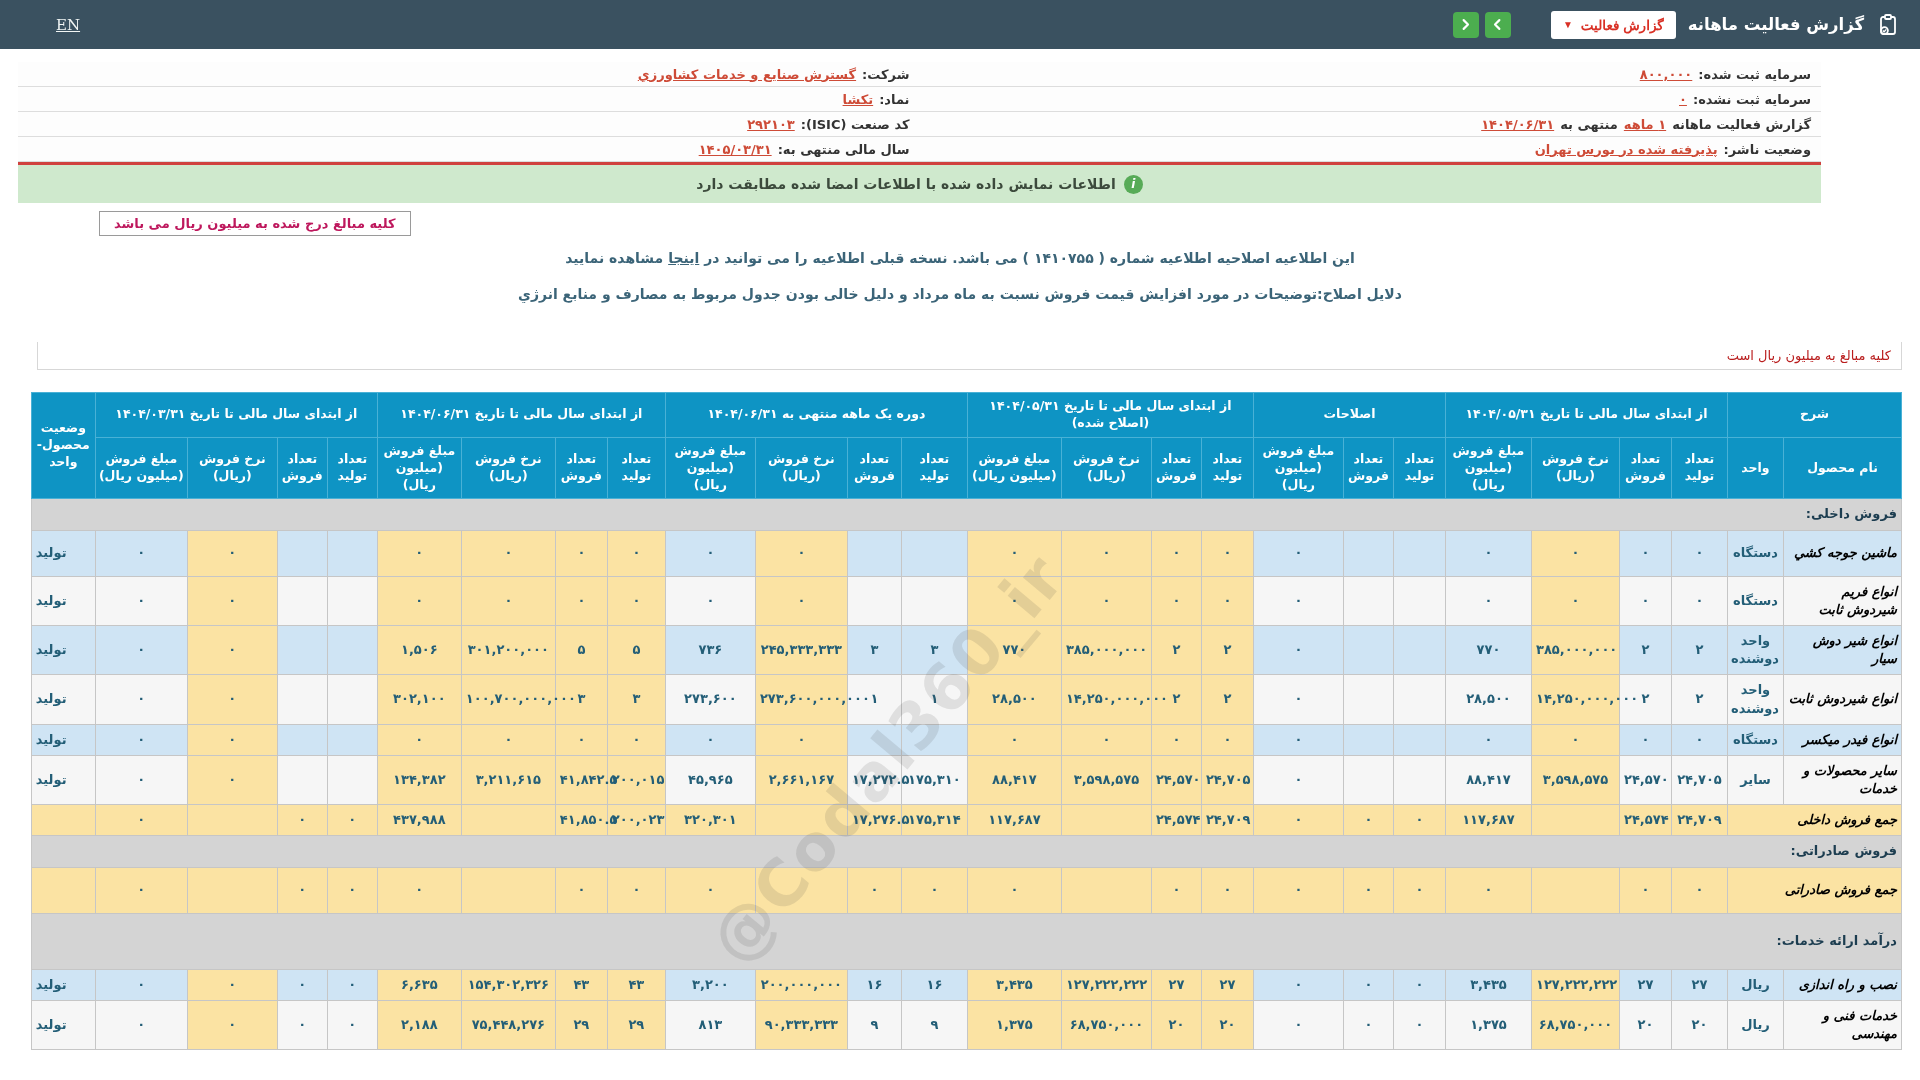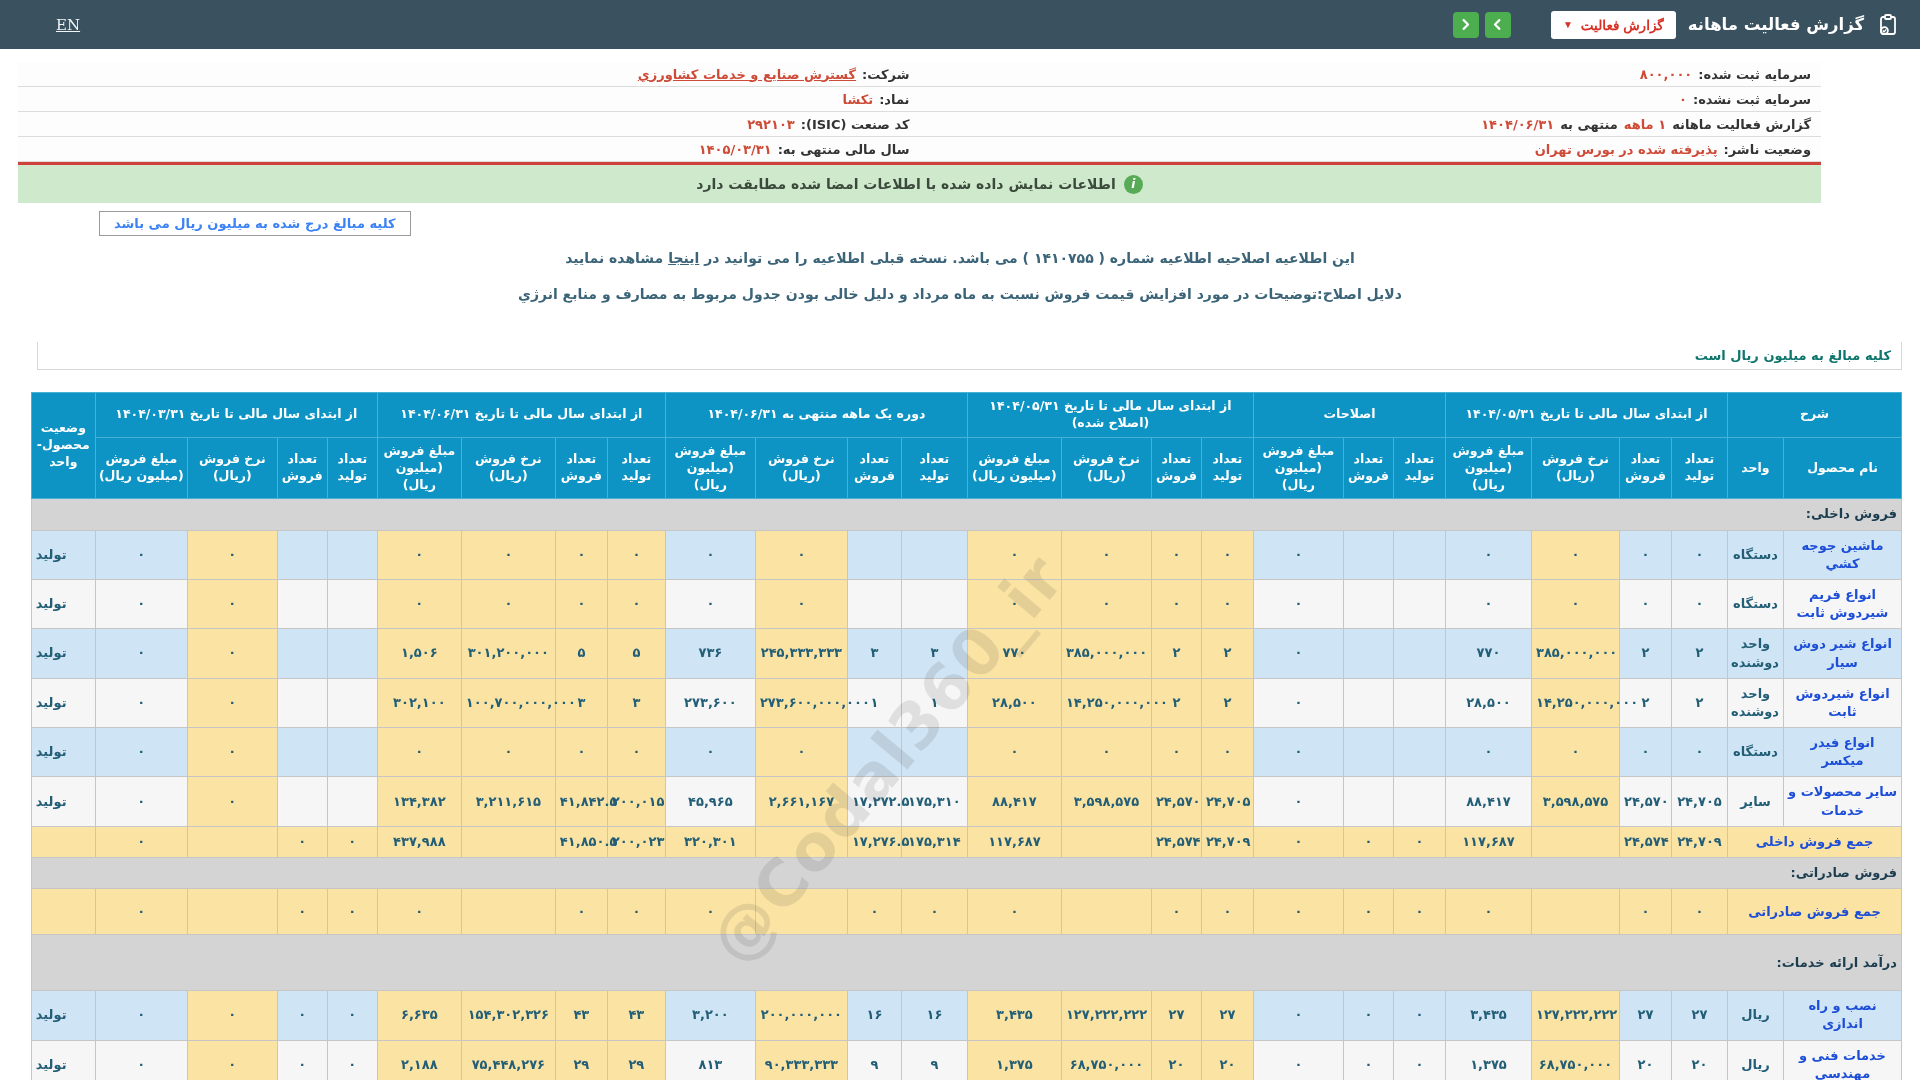--- a/index.html
+++ b/index.html
@@ -20,53 +20,53 @@
   .en-link { margin-right:auto; margin-left:36px; color:#f2f6f5; font-size:15px; text-decoration:underline;
              font-family:"DejaVu Serif", serif; cursor:pointer; }
 
   
   .info-wrap { margin:13px 99px 0 18px; border-bottom:3px solid #d0413e; }
   .info-grid { display:flex; flex-direction:row; }
   .info-col { width:50%; }
   .irow { height:25px; border-bottom:1px solid #ddd; display:flex; align-items:center; justify-content:flex-start;
           padding:0 10px; font-size:13px; background:#fdfdfd; white-space:nowrap; }
   .ilabel { color:#333; font-weight:bold; }
-  .ival { color:#ce4b37; margin-right:6px; font-weight:bold; }
+  .ival { color:#ce4b37; margin-right:6px; font-weight:bold;text-decoration:underline; }
   .ival.link { text-decoration:underline; cursor:pointer; }
   .iblack { color:#333; font-weight:bold; margin-right:6px; }
 
   
   .green-bar { margin:0 99px 0 18px; background:#cfe9cd; height:38px; display:flex; align-items:center;
                justify-content:center; gap:8px; font-size:14px; font-weight:bold; color:#3c4a3c; }
   .info-i { width:19px; height:19px; border-radius:50%; background:#57ab57; color:#fff; font-size:12px; font-weight:bold;
             display:inline-flex; align-items:center; justify-content:center; font-style:italic; }
 
   
   .amounts-outer { direction:ltr; text-align:left; margin:8px 0 0 99px; }
   .amounts-box { direction:rtl; display:inline-block; border:1px solid #9a9a9a; padding:4px 14px; font-size:13px;
-                 font-weight:bold; color:#3b82f6; }
+                 font-weight:bold; color:#be185d; }
 
   
   .amend { text-align:center; color:#3b6478; font-weight:bold; font-size:14px; margin-top:14px; }
   .amend + .amend { margin-top:20px; }
   .amend .here-link { text-decoration:underline; cursor:pointer; }
 
   
   .table-zone { margin:40px 18px 0 37px; }
   .sec-bar { background:#0e94c4; color:#fff; font-weight:bold; font-size:14.5px; padding:6px 10px; }
-  .note-row { background:#fff; border:1px solid #d7d7d7; border-top:none; font-weight:bold; color:#0f766e;
+  .note-row { background:#fff; border:1px solid #d7d7d7; border-top:none; font-weight:normal; color:#b91c1c;
               font-size:13px; padding:6px 10px; }
 
   
   .tbl-wrap { margin-top:22px; position:relative; }
   table.tbl { border-collapse:collapse; table-layout:fixed; width:1865px; }
   table.tbl th { background:#0e94c4; color:#fff; font-weight:bold; font-size:12.5px; border:1px solid #49b1d6;
                  padding:5px 3px; text-align:center; vertical-align:middle; line-height:1.35; }
   table.tbl td { border:1px solid #c6c6c6; font-size:13px; padding:6px 4px; vertical-align:middle; line-height:1.4; }
-  td.name-cell { color:#1d4ed8; font-weight:bold; text-align:center; padding-right:7px; }
+  td.name-cell { color:#000000; font-weight:bold; text-align:right; padding-right:7px;font-style:italic; }
   td.unit-cell { color:#235e77; font-weight:bold; text-align:center; padding-right:6px; }
   td.num { color:#235e77; font-weight:bold; text-align:center; direction:ltr; }
   td.status-cell { color:#235e77; font-weight:bold; text-align:left; }
   td.section-label { color:#1c3d50; font-weight:bold; text-align:right; padding-right:7px; font-size:13.5px; }
   .bg-blue   { background:#cfe4f4; }
   .bg-white  { background:#f6f6f6; }
   .bg-yellow { background:#fbe3a3; }
   .bg-gray   { background:#d4d4d4; }
 
   .watermark { position:absolute; top:330px; right:760px; transform:rotate(-50deg); transform-origin:center;

